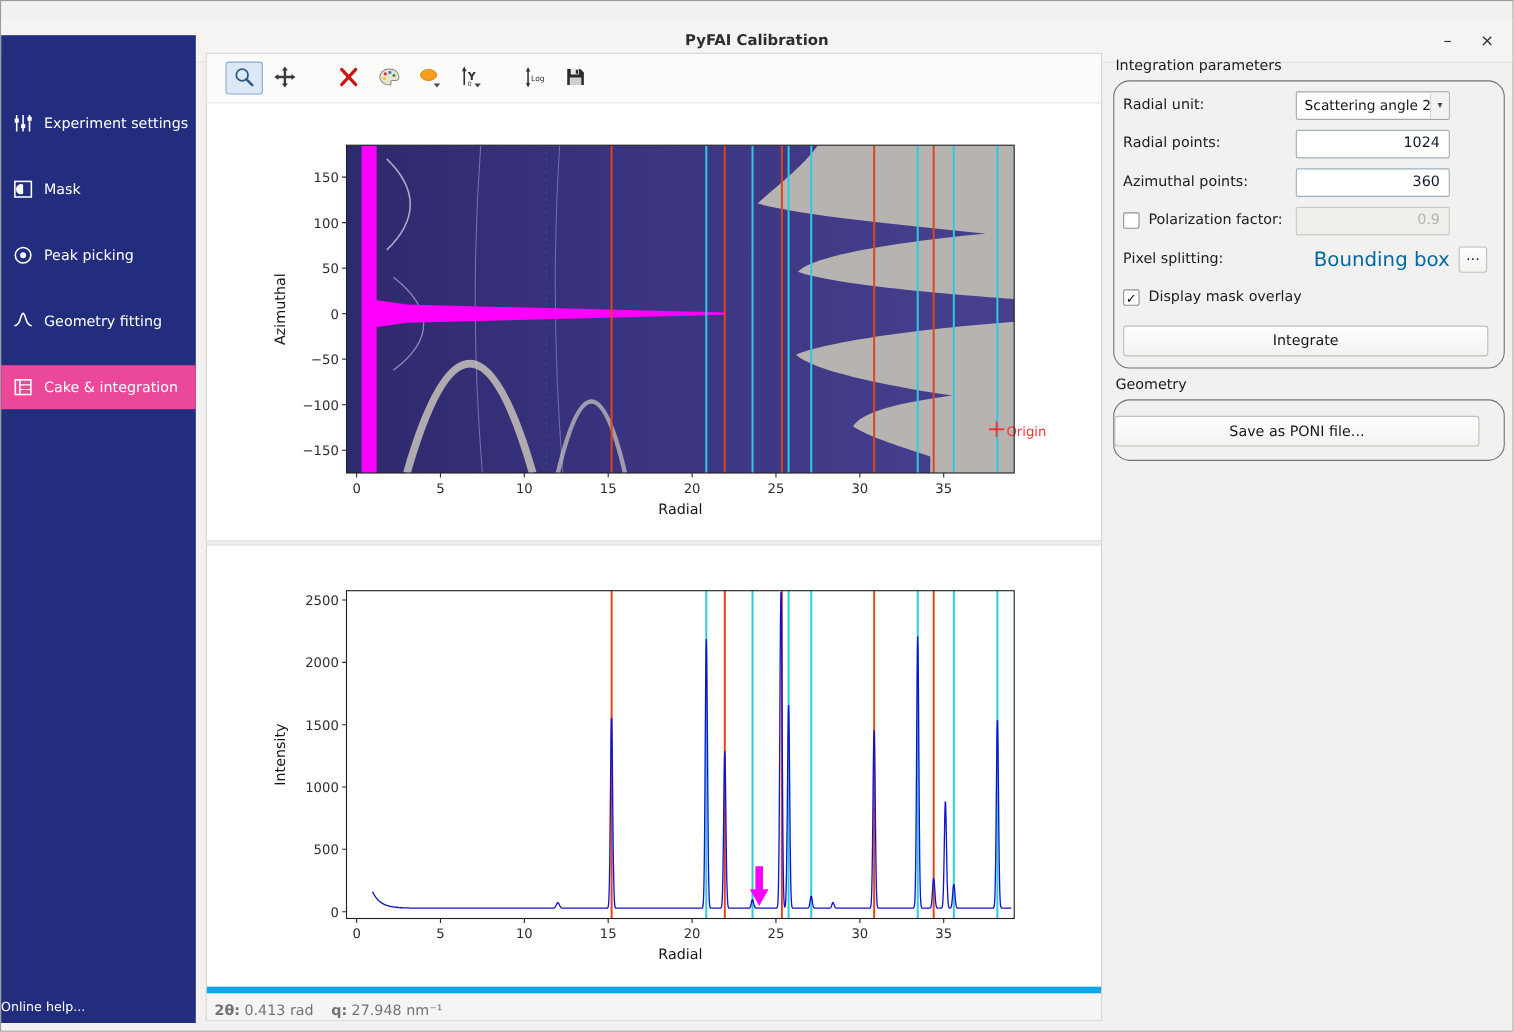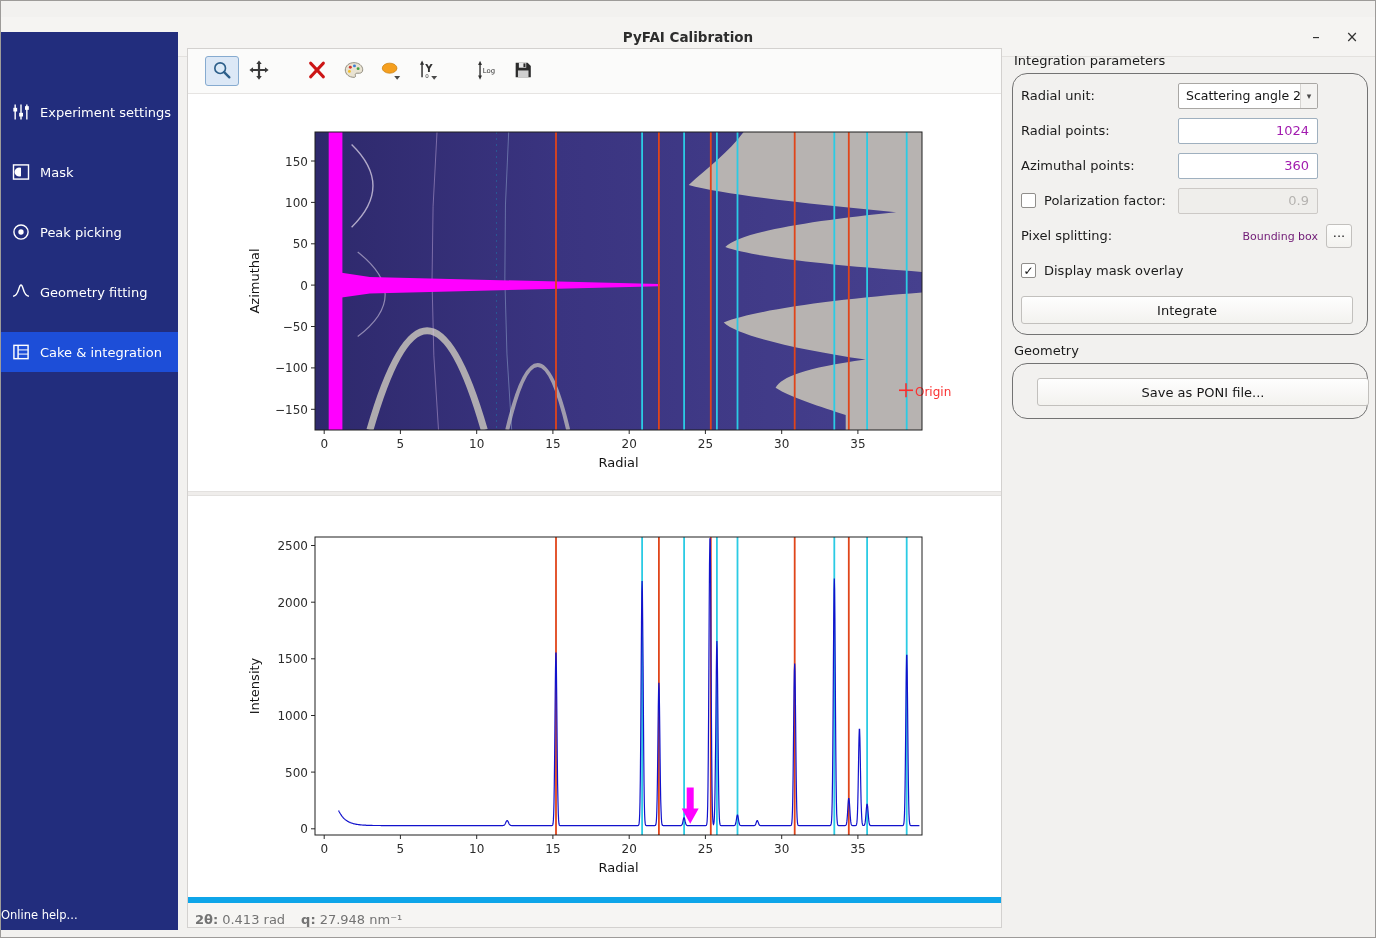--- a/index.html
+++ b/index.html
@@ -6,21 +6,21 @@
 html,body{margin:0;padding:0}
 body{background:#cfcdcb;font-family:"DejaVu Sans","Liberation Sans",sans-serif}
 .window{position:relative;width:1376px;height:938px;background:#f2f1ef;border:1px solid #9d9b99;overflow:hidden}
 .titlebar{position:absolute;left:0;top:16px;width:100%;height:40px;background:#f5f4f2;border-bottom:1px solid #e3e1de;display:flex;align-items:center;justify-content:center}
 .title{font-size:13.5px;font-weight:bold;color:#2d2d2d}
 .win-controls{position:absolute;right:10px;top:0;height:100%;display:flex;align-items:center;gap:10px}
 .win-btn{width:26px;height:26px;border:none;background:transparent;font-size:15px;color:#333;display:flex;align-items:center;justify-content:center;border-radius:4px;font-family:inherit}
 .sidebar{position:absolute;left:0;top:31px;width:177px;height:898px;background:#222d7d}
 .side-items{padding-top:60px}
 .side-item{height:40px;display:flex;align-items:center;padding-left:10px;margin-bottom:20px;color:#fff}
-.side-item.selected{background:#1d4ed8}
+.side-item.selected{background:#ec4899}
 .side-icon{width:20px;height:20px;margin-right:9px;flex:none}
 .side-icon svg{display:block}
 .side-label{font-size:13px;white-space:nowrap}
 .side-footer{position:absolute;left:0;right:0;bottom:8px;text-align:left;color:#fff;font-size:11.5px}
 .main-card{position:absolute;left:186px;top:47px;width:815px;height:880px;background:#fff;border:1px solid #d3d1cf}
 .toolbar{height:45px;border-bottom:1px solid #e6e4e2;background:#fbfbfa;display:flex;align-items:center;padding-left:17px}
 .tbtn{width:34px;height:30px;margin-right:3px;border:1px solid transparent;border-radius:3px;background:transparent;display:flex;align-items:center;justify-content:center;padding:0}
 .tbtn.active{background:#dce8f6;border-color:#86abd0}
 .tgap{width:21px;flex:none}
 .plot-top{height:397px;position:relative}
@@ -29,31 +29,31 @@
 .statusbar{height:30px;border-top:6px solid #0ea5e9;background:#f6f5f3;display:flex;align-items:flex-end;padding-left:7px;font-size:13px;color:#737373}
 .sb-label{font-weight:bold;margin-right:4px}
 .sb-value{margin-right:16px}
 .rightpanel{position:absolute;left:1009px;top:40px;width:367px;height:898px;padding:12px 9px 0 2px}
 .group-title{font-size:13px;color:#1b1b1b;padding-left:2px;margin-bottom:5px}
 .group-box{border:1px solid #737373;border-radius:15px;padding:4px 0 10px;background:#f2f1ef}
 .grp2{margin-top:8px}
 .form-row{position:relative;height:35px;display:flex;align-items:center;padding-left:8px}
 .form-label{font-size:13px;color:#1b1b1b}
 .right-slot{position:absolute;right:49px;top:50%;transform:translateY(-50%)}
-.field{width:140px;height:26px;border:1px solid #9fb0bf;border-radius:2px;background:#fff;text-align:right;padding:0 8px;font-family:inherit;font-size:13px;color:#a21caf}
+.field{width:140px;height:26px;border:1px solid #9fb0bf;border-radius:2px;background:#fff;text-align:right;padding:0 8px;font-family:inherit;font-size:13px;color:#0f172a}
 .field:disabled{background:#efeeeb;border-color:#ccc9c6;color:#b5b3b0}
 .combo{width:140px;height:26px;border:1px solid #a9a7a4;border-radius:2px;background:#fff;display:flex;align-items:center;overflow:hidden;padding:0}
 .combo-text{flex:1;padding-left:7px;font-size:12.5px;color:#161616;white-space:nowrap;overflow:hidden}
 .combo-btn{width:17px;height:100%;display:flex;align-items:center;justify-content:center;font-size:9px;color:#4a4a4a;border-left:1px solid #d6d4d1;background:#f4f3f1}
 .checkbox{width:15px;height:15px;border:1px solid #908e8b;border-radius:2px;background:#fff;margin-right:8px;display:inline-flex;align-items:center;justify-content:center;flex:none}
 .checkbox.checked::after{content:"✓";font-size:12px;font-weight:bold;color:#101010;line-height:1}
-.static-value{font-size:11px;color:#701a75}
+.static-value{font-size:18px;color:#0369a1}
 .dots-btn{position:absolute;right:15px;top:50%;transform:translateY(-50%);width:26px;height:24px;border:1px solid #c2c0bd;border-radius:3px;background:linear-gradient(#fdfdfc,#f3f2ef);font-size:13px;color:#222;font-family:inherit;line-height:10px;padding:0 0 6px 0}
 .wide-btn{display:block;width:calc(100% - 22px);margin:8px 14px 0 8px;height:28px;border:1px solid #c2c0bd;border-radius:3px;background:linear-gradient(#fefefe,#f3f2ef);font-family:inherit;font-size:13px;color:#161616}
-.grp2 .wide-btn{margin:10px 14px 2px 24px}
+.grp2 .wide-btn{margin:10px 14px 2px 0}
 .tick{font-family:"DejaVu Sans",sans-serif;font-size:12px;fill:#2b2b2b}
 .axlabel{font-family:"DejaVu Sans",sans-serif;font-size:13px;fill:#151515}
 .origin-label{font-family:"DejaVu Sans",sans-serif;font-size:12px;fill:#fa3232}
 </style>
 </head>
 <body>
 
 <div class="window">
 
   <div class="titlebar">

